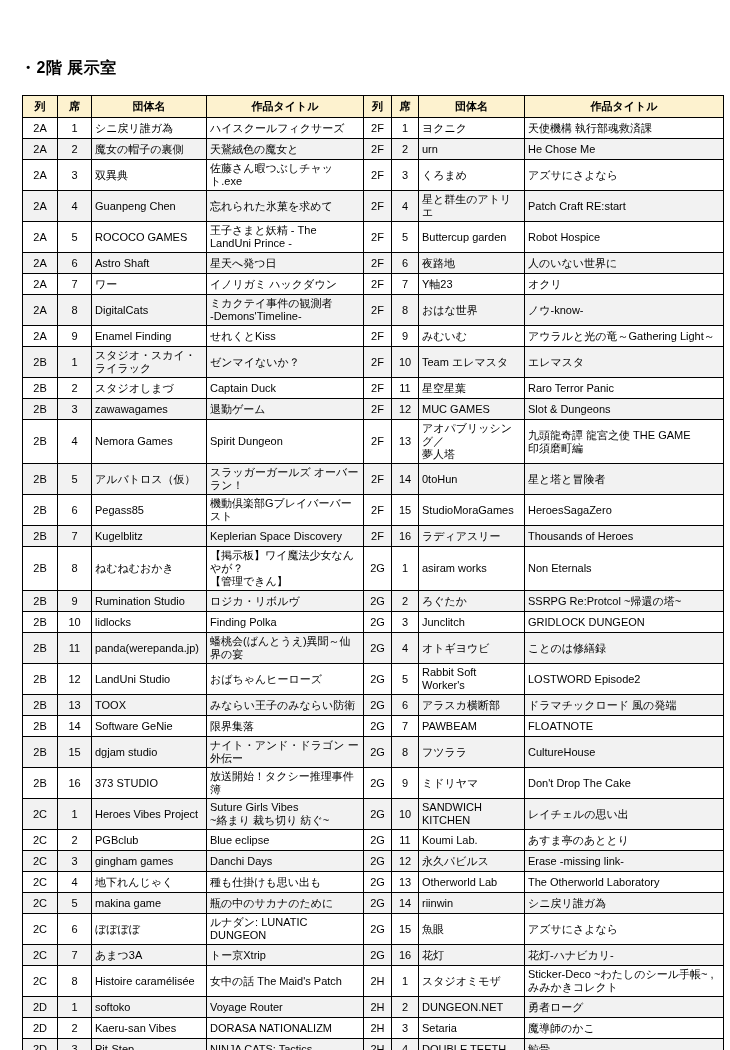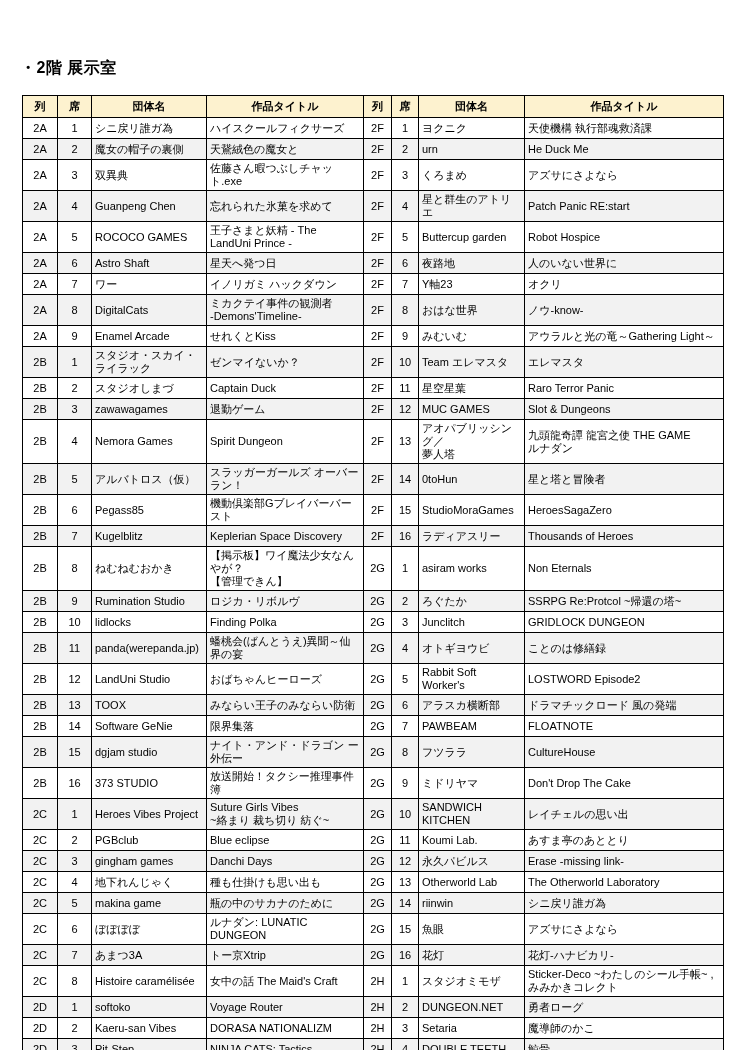--- a/index.html
+++ b/index.html
@@ -105,41 +105,41 @@
           <td class="c-title">天使機構 執行部魂救済課</td>
         </tr>
         <tr class="band-gray">
           <td class="c-col">2A</td>
           <td class="c-seat">2</td>
           <td class="c-group">魔女の帽子の裏側</td>
           <td class="c-title">天鵞絨色の魔女と</td>
           <td class="c-col">2F</td>
           <td class="c-seat">2</td>
           <td class="c-group">urn</td>
-          <td class="c-title">He Duck Me</td>
+          <td class="c-title">He Chose Me</td>
         </tr>
         <tr class="band-white">
           <td class="c-col">2A</td>
           <td class="c-seat">3</td>
           <td class="c-group">双異典</td>
           <td class="c-title">佐藤さん暇つぶしチャット.exe</td>
           <td class="c-col">2F</td>
           <td class="c-seat">3</td>
           <td class="c-group">くろまめ</td>
           <td class="c-title">アズサにさよなら</td>
         </tr>
         <tr class="band-gray">
           <td class="c-col">2A</td>
           <td class="c-seat">4</td>
           <td class="c-group">Guanpeng Chen</td>
           <td class="c-title">忘れられた氷菓を求めて</td>
           <td class="c-col">2F</td>
           <td class="c-seat">4</td>
           <td class="c-group">星と群生のアトリエ</td>
-          <td class="c-title">Patch Panic RE:start</td>
+          <td class="c-title">Patch Craft RE:start</td>
         </tr>
         <tr class="band-white">
           <td class="c-col">2A</td>
           <td class="c-seat">5</td>
           <td class="c-group">ROCOCO GAMES</td>
           <td class="c-title">王子さまと妖精 - The LandUni Prince -</td>
           <td class="c-col">2F</td>
           <td class="c-seat">5</td>
           <td class="c-group">Buttercup garden</td>
           <td class="c-title">Robot Hospice</td>
@@ -171,21 +171,21 @@
           <td class="c-title">ミカクテイ事件の観測者
 -Demons'Timeline-</td>
           <td class="c-col">2F</td>
           <td class="c-seat">8</td>
           <td class="c-group">おはな世界</td>
           <td class="c-title">ノウ-know-</td>
         </tr>
         <tr class="band-white">
           <td class="c-col">2A</td>
           <td class="c-seat">9</td>
-          <td class="c-group">Enamel Arcade</td>
+          <td class="c-group">Enamel Finding</td>
           <td class="c-title">せれくとKiss</td>
           <td class="c-col">2F</td>
           <td class="c-seat">9</td>
           <td class="c-group">みむいむ</td>
           <td class="c-title">アウラルと光の竜～Gathering Light～</td>
         </tr>
         <tr class="band-gray">
           <td class="c-col">2B</td>
           <td class="c-seat">1</td>
           <td class="c-group">スタジオ・スカイ・ライラック</td>
@@ -218,21 +218,21 @@
         <tr class="band-white">
           <td class="c-col">2B</td>
           <td class="c-seat">4</td>
           <td class="c-group">Nemora Games</td>
           <td class="c-title">Spirit Dungeon</td>
           <td class="c-col">2F</td>
           <td class="c-seat">13</td>
           <td class="c-group">アオパブリッシング／
 夢人塔</td>
           <td class="c-title">九頭龍奇譚 龍宮之使 THE GAME
-ルナダン</td>
+印須磨町編</td>
         </tr>
         <tr class="band-gray">
           <td class="c-col">2B</td>
           <td class="c-seat">5</td>
           <td class="c-group">アルバトロス（仮）</td>
           <td class="c-title">スラッガーガールズ オーバーラン！</td>
           <td class="c-col">2F</td>
           <td class="c-seat">14</td>
           <td class="c-group">0toHun</td>
           <td class="c-title">星と塔と冒険者</td>
@@ -416,21 +416,21 @@
           <td class="c-title">トー京Xtrip</td>
           <td class="c-col">2G</td>
           <td class="c-seat">16</td>
           <td class="c-group">花灯</td>
           <td class="c-title">花灯-ハナビカリ-</td>
         </tr>
         <tr class="band-white">
           <td class="c-col">2C</td>
           <td class="c-seat">8</td>
           <td class="c-group">Histoire caramélisée</td>
-          <td class="c-title">女中の話 The Maid's Craft</td>
+          <td class="c-title">女中の話 The Maid's Patch</td>
           <td class="c-col">2H</td>
           <td class="c-seat">1</td>
           <td class="c-group">スタジオミモザ</td>
           <td class="c-title">Sticker-Deco ~わたしのシール手帳~ ,
 みみかきコレクト</td>
         </tr>
         <tr class="band-gray">
           <td class="c-col">2D</td>
           <td class="c-seat">1</td>
           <td class="c-group">softoko</td>

